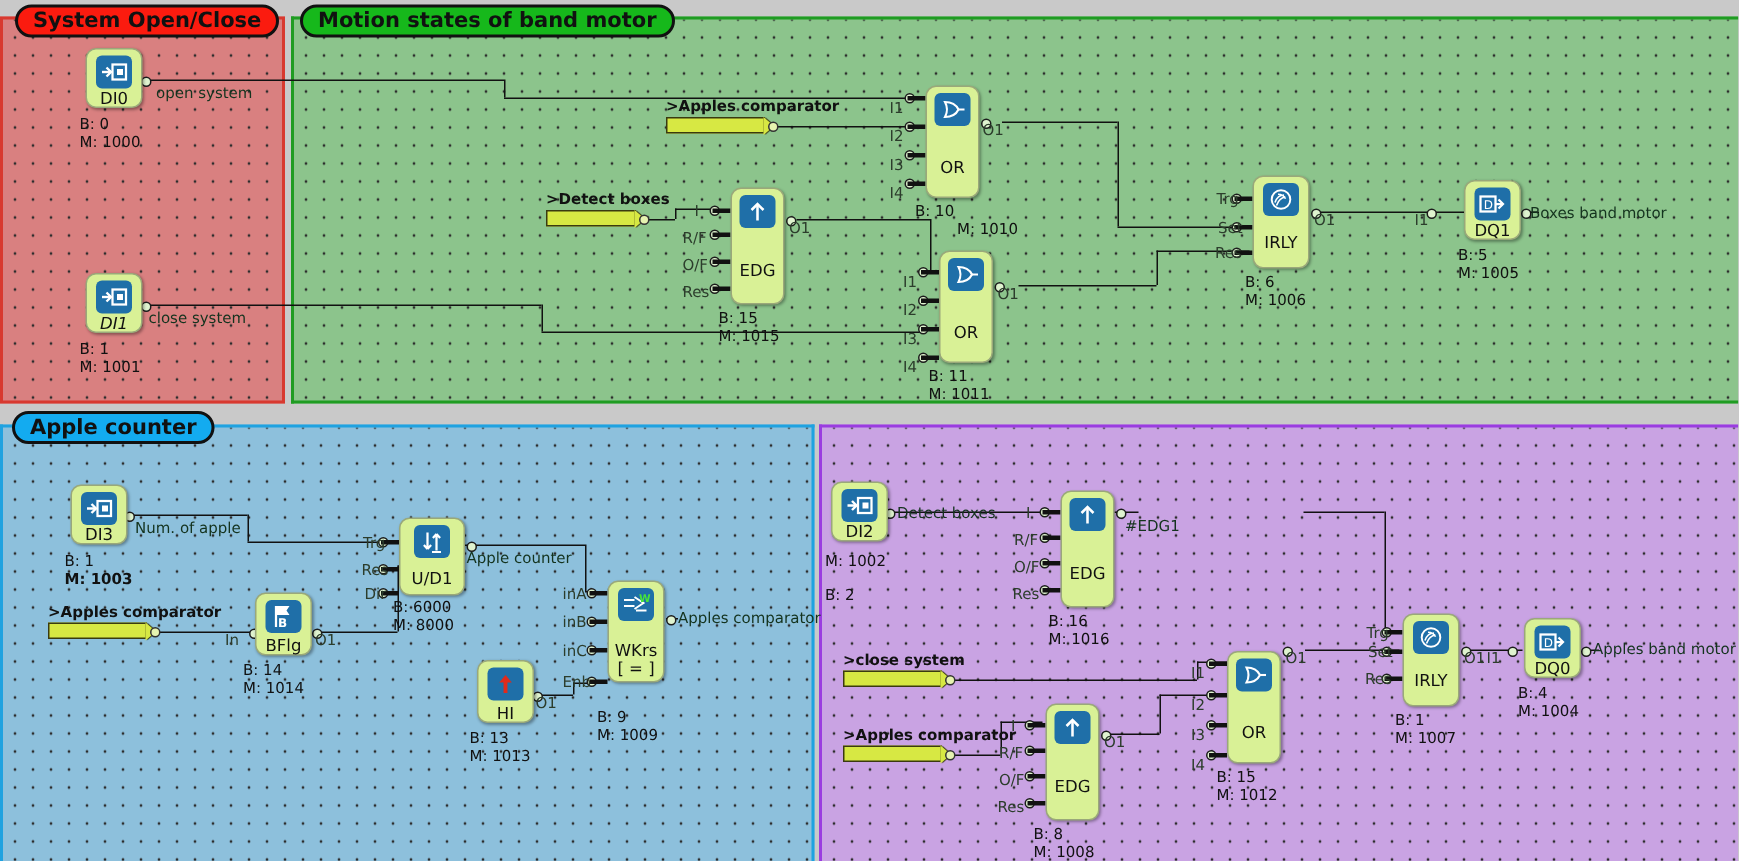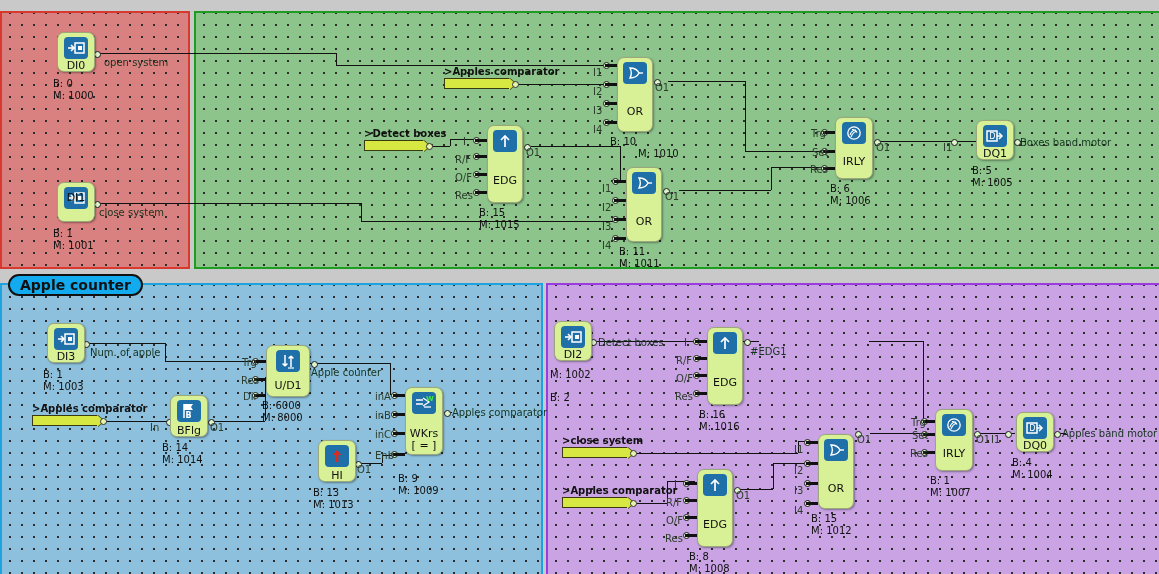--- a/index.html
+++ b/index.html
@@ -104,20 +104,26 @@
 </head>
 <body>
 
 <div id="canvas" class="dots">
 
   <div class="panel dots" style="left:0;top:11px;width:190px;height:258px;background-color:#d98080;border:2px solid #d8392f;"></div>
   <div class="panel dots" style="left:194px;top:11px;width:965px;height:258px;background-color:#8cc48c;border:2px solid #1f9c22;border-right:none;"></div>
   <div class="panel dots" style="left:0;top:283px;width:543px;height:291px;background-color:#8dc0dc;border:2px solid #1fa2e0;border-bottom:none;"></div>
   <div class="panel dots" style="left:546px;top:283px;width:613px;height:291px;background-color:#c9a3e3;border:2px solid #9a3ce0;border-bottom:none;border-right:none;"></div>
 
+  <div class="grp-label" style="left:10px;top:3px;background:#fb1b0f;">
+    <span>System Open/Close</span>
+  </div>
+  <div class="grp-label" style="left:200px;top:3px;background:#16b81b;">
+    <span>Motion states of band motor</span>
+  </div>
   <div class="grp-label" style="left:8px;top:274px;background:#13abf0;">
     <span>Apple counter</span>
   </div>
 
   <div class="w wh" style="left:96px;top:53px;width:240px;"></div>
   <div class="w wv" style="left:336px;top:53px;height:12px;"></div>
   <div class="w wh" style="left:336px;top:65px;width:271px;"></div>
   <div class="node" style="left:94px;top:51px;"></div>
 
   <div class="w wh" style="left:518px;top:84px;width:89px;"></div>
@@ -212,21 +218,21 @@
 
   <div class="blk" style="left:57px;top:182px;width:38px;height:40px;">
     <div class="ico" style="width:24px;height:22px;">
       <svg width="20" height="16" viewBox="0 0 20 16">
           <path d="M2 8h6" stroke="#fff" stroke-width="1.6" fill="none"></path>
           <path d="M5 5l3 3-3 3" stroke="#fff" stroke-width="1.6" fill="none"></path>
           <rect x="9" y="3" width="9" height="10" stroke="#fff" stroke-width="1.5" fill="none"></rect>
           <rect x="12" y="6" width="4" height="4" fill="#fff"></rect>
         </svg>
     </div>
-    <div class="nm" style="top:9px;">DI1</div>
+    <div class="nm" style="top:27px;font-style:italic;">DI1</div>
   </div>
   <div class="bm" style="left:53px;top:228px;">B: 1</div>
   <div class="bm" style="left:53px;top:240px;">M: 1001</div>
   <div class="slbl" style="left:99px;top:208px;">close system</div>
 
   <div class="tag" style="left:444px;top:78px;width:66px;">
     <div class="tgtxt">&gt;Apples comparator</div>
     <div class="tg" style="width:66px;"></div>
     <div class="tgdot" style="right:-9px;"></div>
   </div>
@@ -361,21 +367,21 @@
       <svg width="20" height="16" viewBox="0 0 20 16">
           <path d="M2 8h6" stroke="#fff" stroke-width="1.6" fill="none"></path>
           <path d="M5 5l3 3-3 3" stroke="#fff" stroke-width="1.6" fill="none"></path>
           <rect x="9" y="3" width="9" height="10" stroke="#fff" stroke-width="1.5" fill="none"></rect>
           <rect x="12" y="6" width="4" height="4" fill="#fff"></rect>
         </svg>
     </div>
     <div class="nm" style="top:27px;">DI3</div>
   </div>
   <div class="bm" style="left:43px;top:369px;">B: 1</div>
-  <div class="bm" style="left:43px;top:381px;">M: 1003</div>
+  <div class="bm" style="left:43px;top:381px;font-weight:bold;">M: 1003</div>
   <div class="slbl" style="left:90px;top:348px;">Num. of apple</div>
 
   <div class="tag" style="left:32px;top:415px;width:66px;">
     <div class="tgtxt">&gt;Apples comparator</div>
     <div class="tg" style="width:66px;"></div>
     <div class="tgdot" style="right:-9px;"></div>
   </div>
 
   <div class="blk" style="left:170px;top:395px;width:38px;height:42px;">
     <div class="ico" style="width:24px;height:22px;">

